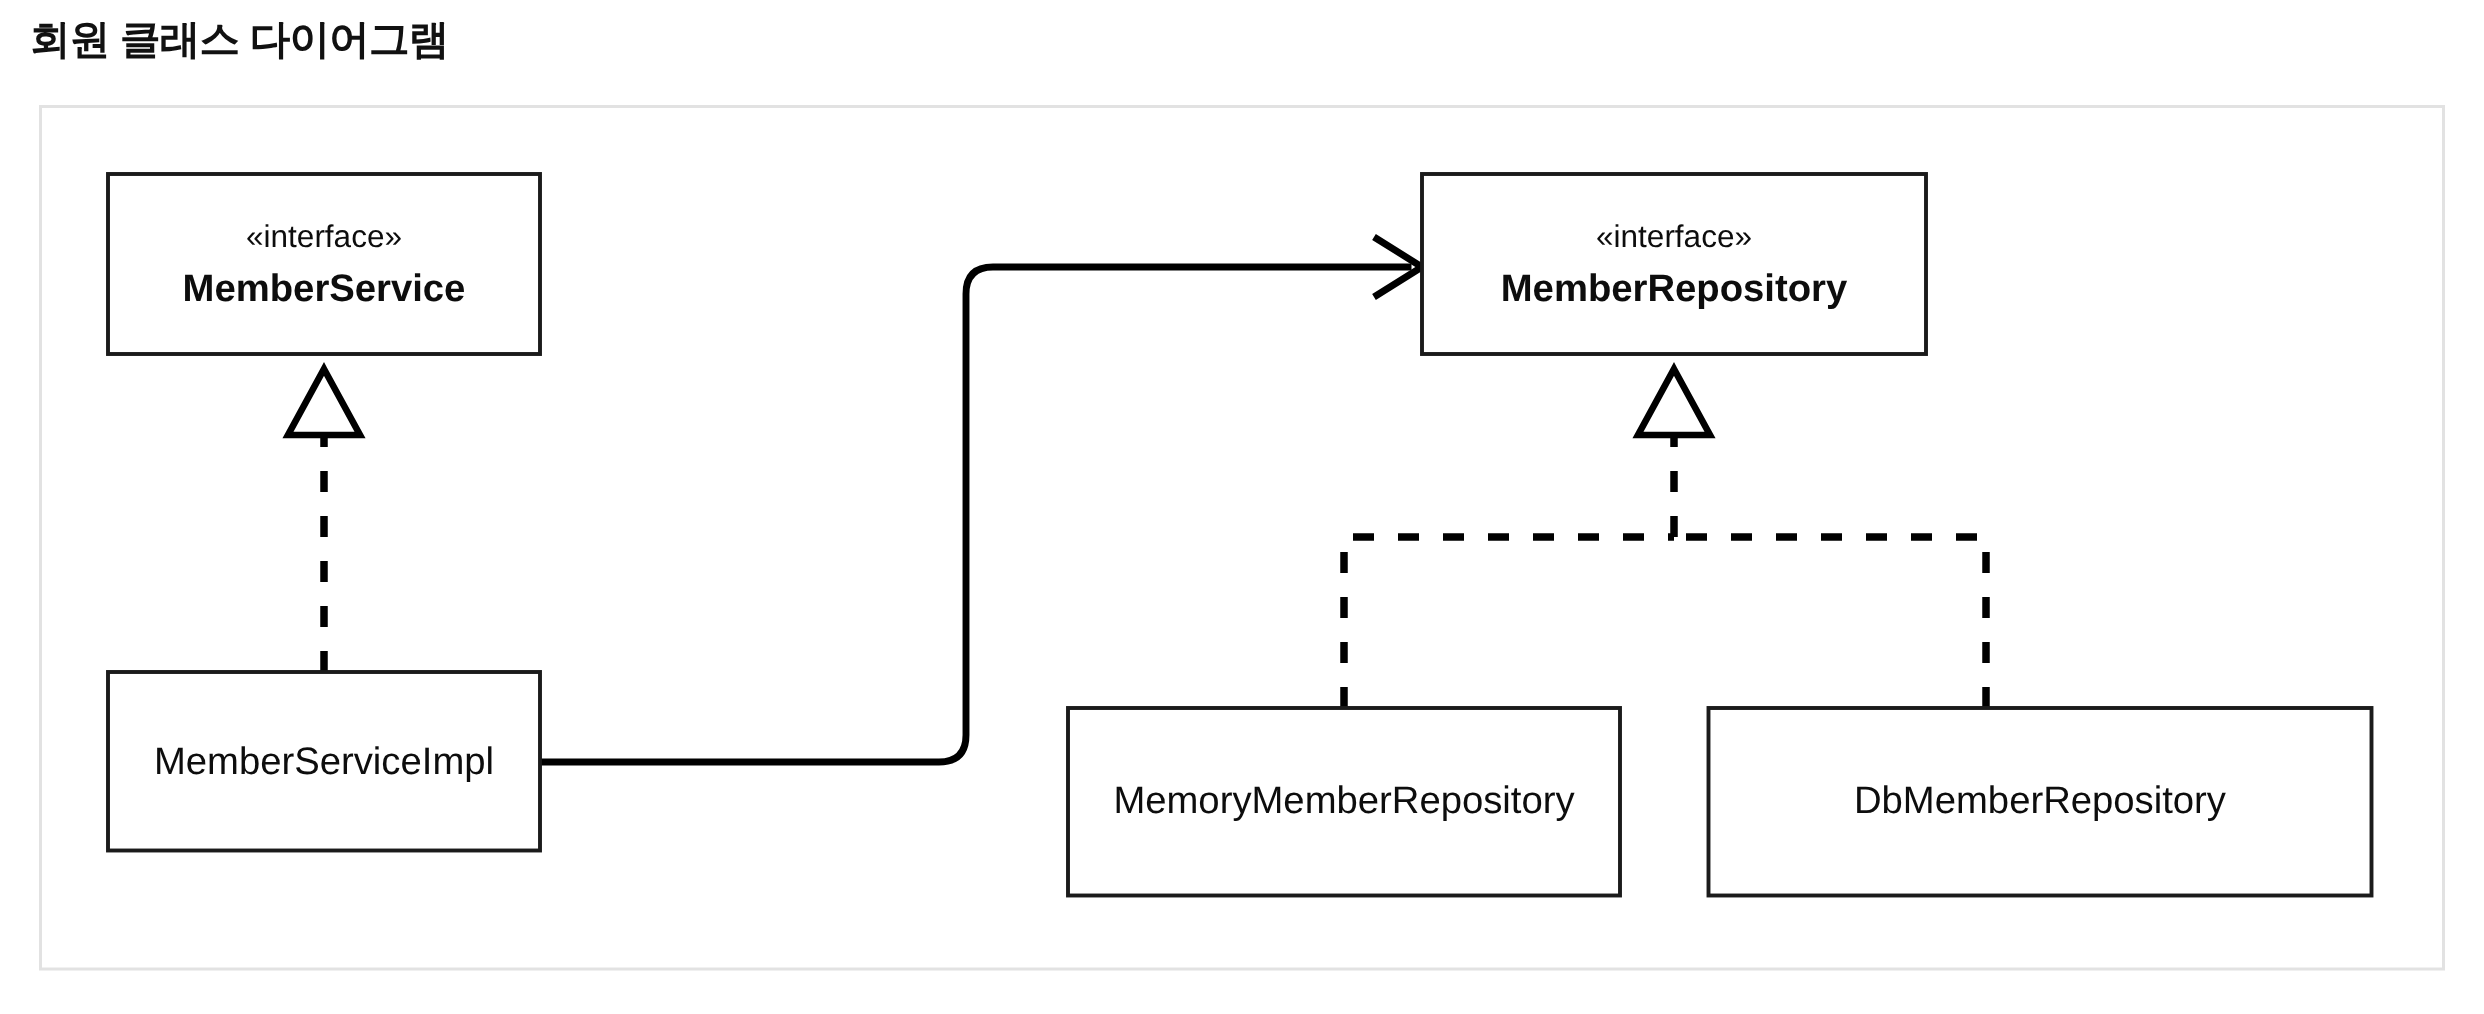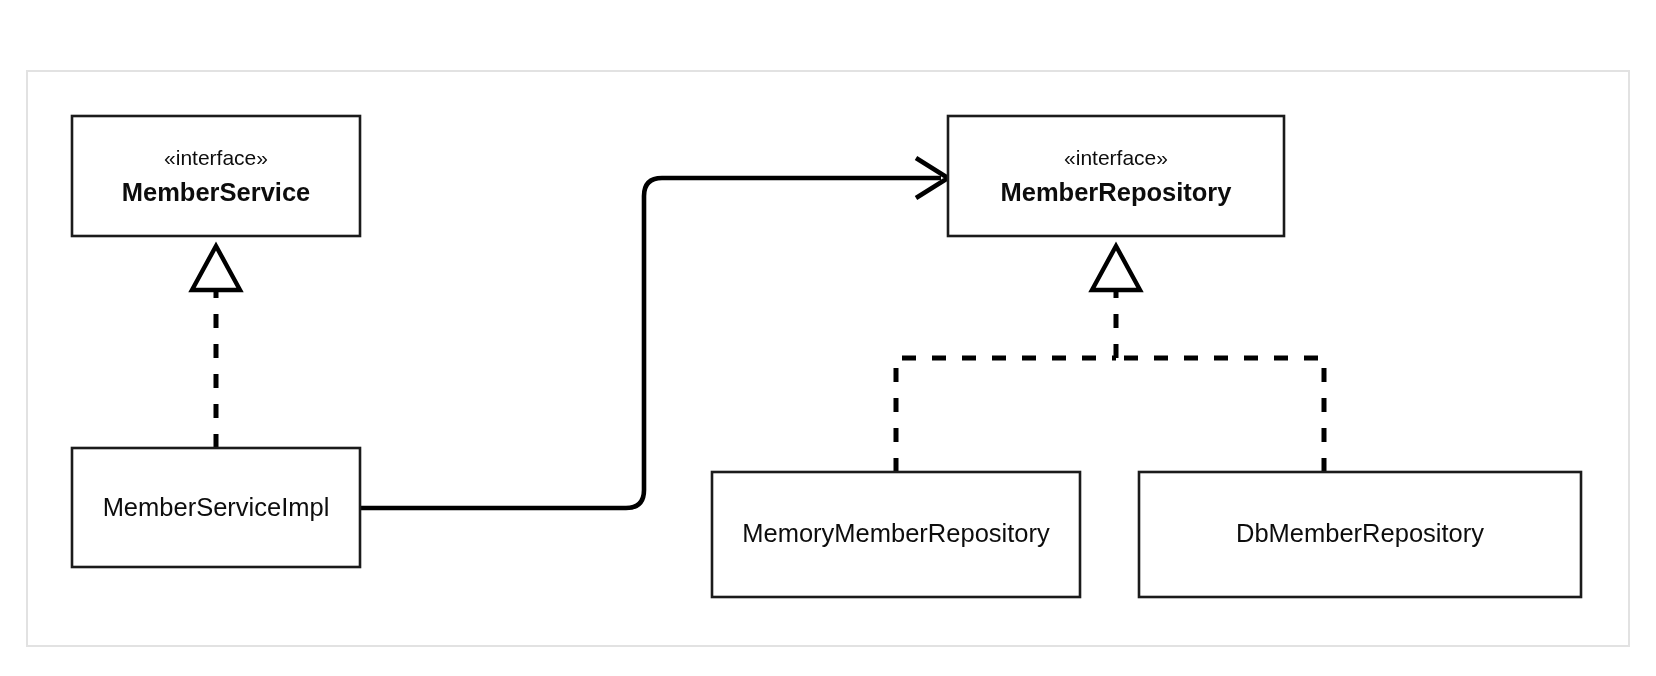--- a/index.html
+++ b/index.html
@@ -95,20 +95,21 @@
     stroke: #000000;
     stroke-width: 4.4;
     stroke-linejoin: miter;
   }
 </style>
 </head>
 <body>
 
 <div id="page">
 
+  <div id="diagram-title">회원 클래스 다이어그램</div>
 
   <div id="diagram-frame"></div>
 
   <svg id="diagram-canvas" viewBox="0 0 1656 676">
 
     <g>
       <path class="edge-solid" d="M 360 508 L 626 508 Q 644 508 644 490 L 644 196 Q 644 178 662 178 L 941 178"></path>
       <path class="arrow-open" d="M 916 158 L 948 178 L 916 198"></path>
     </g>
 

